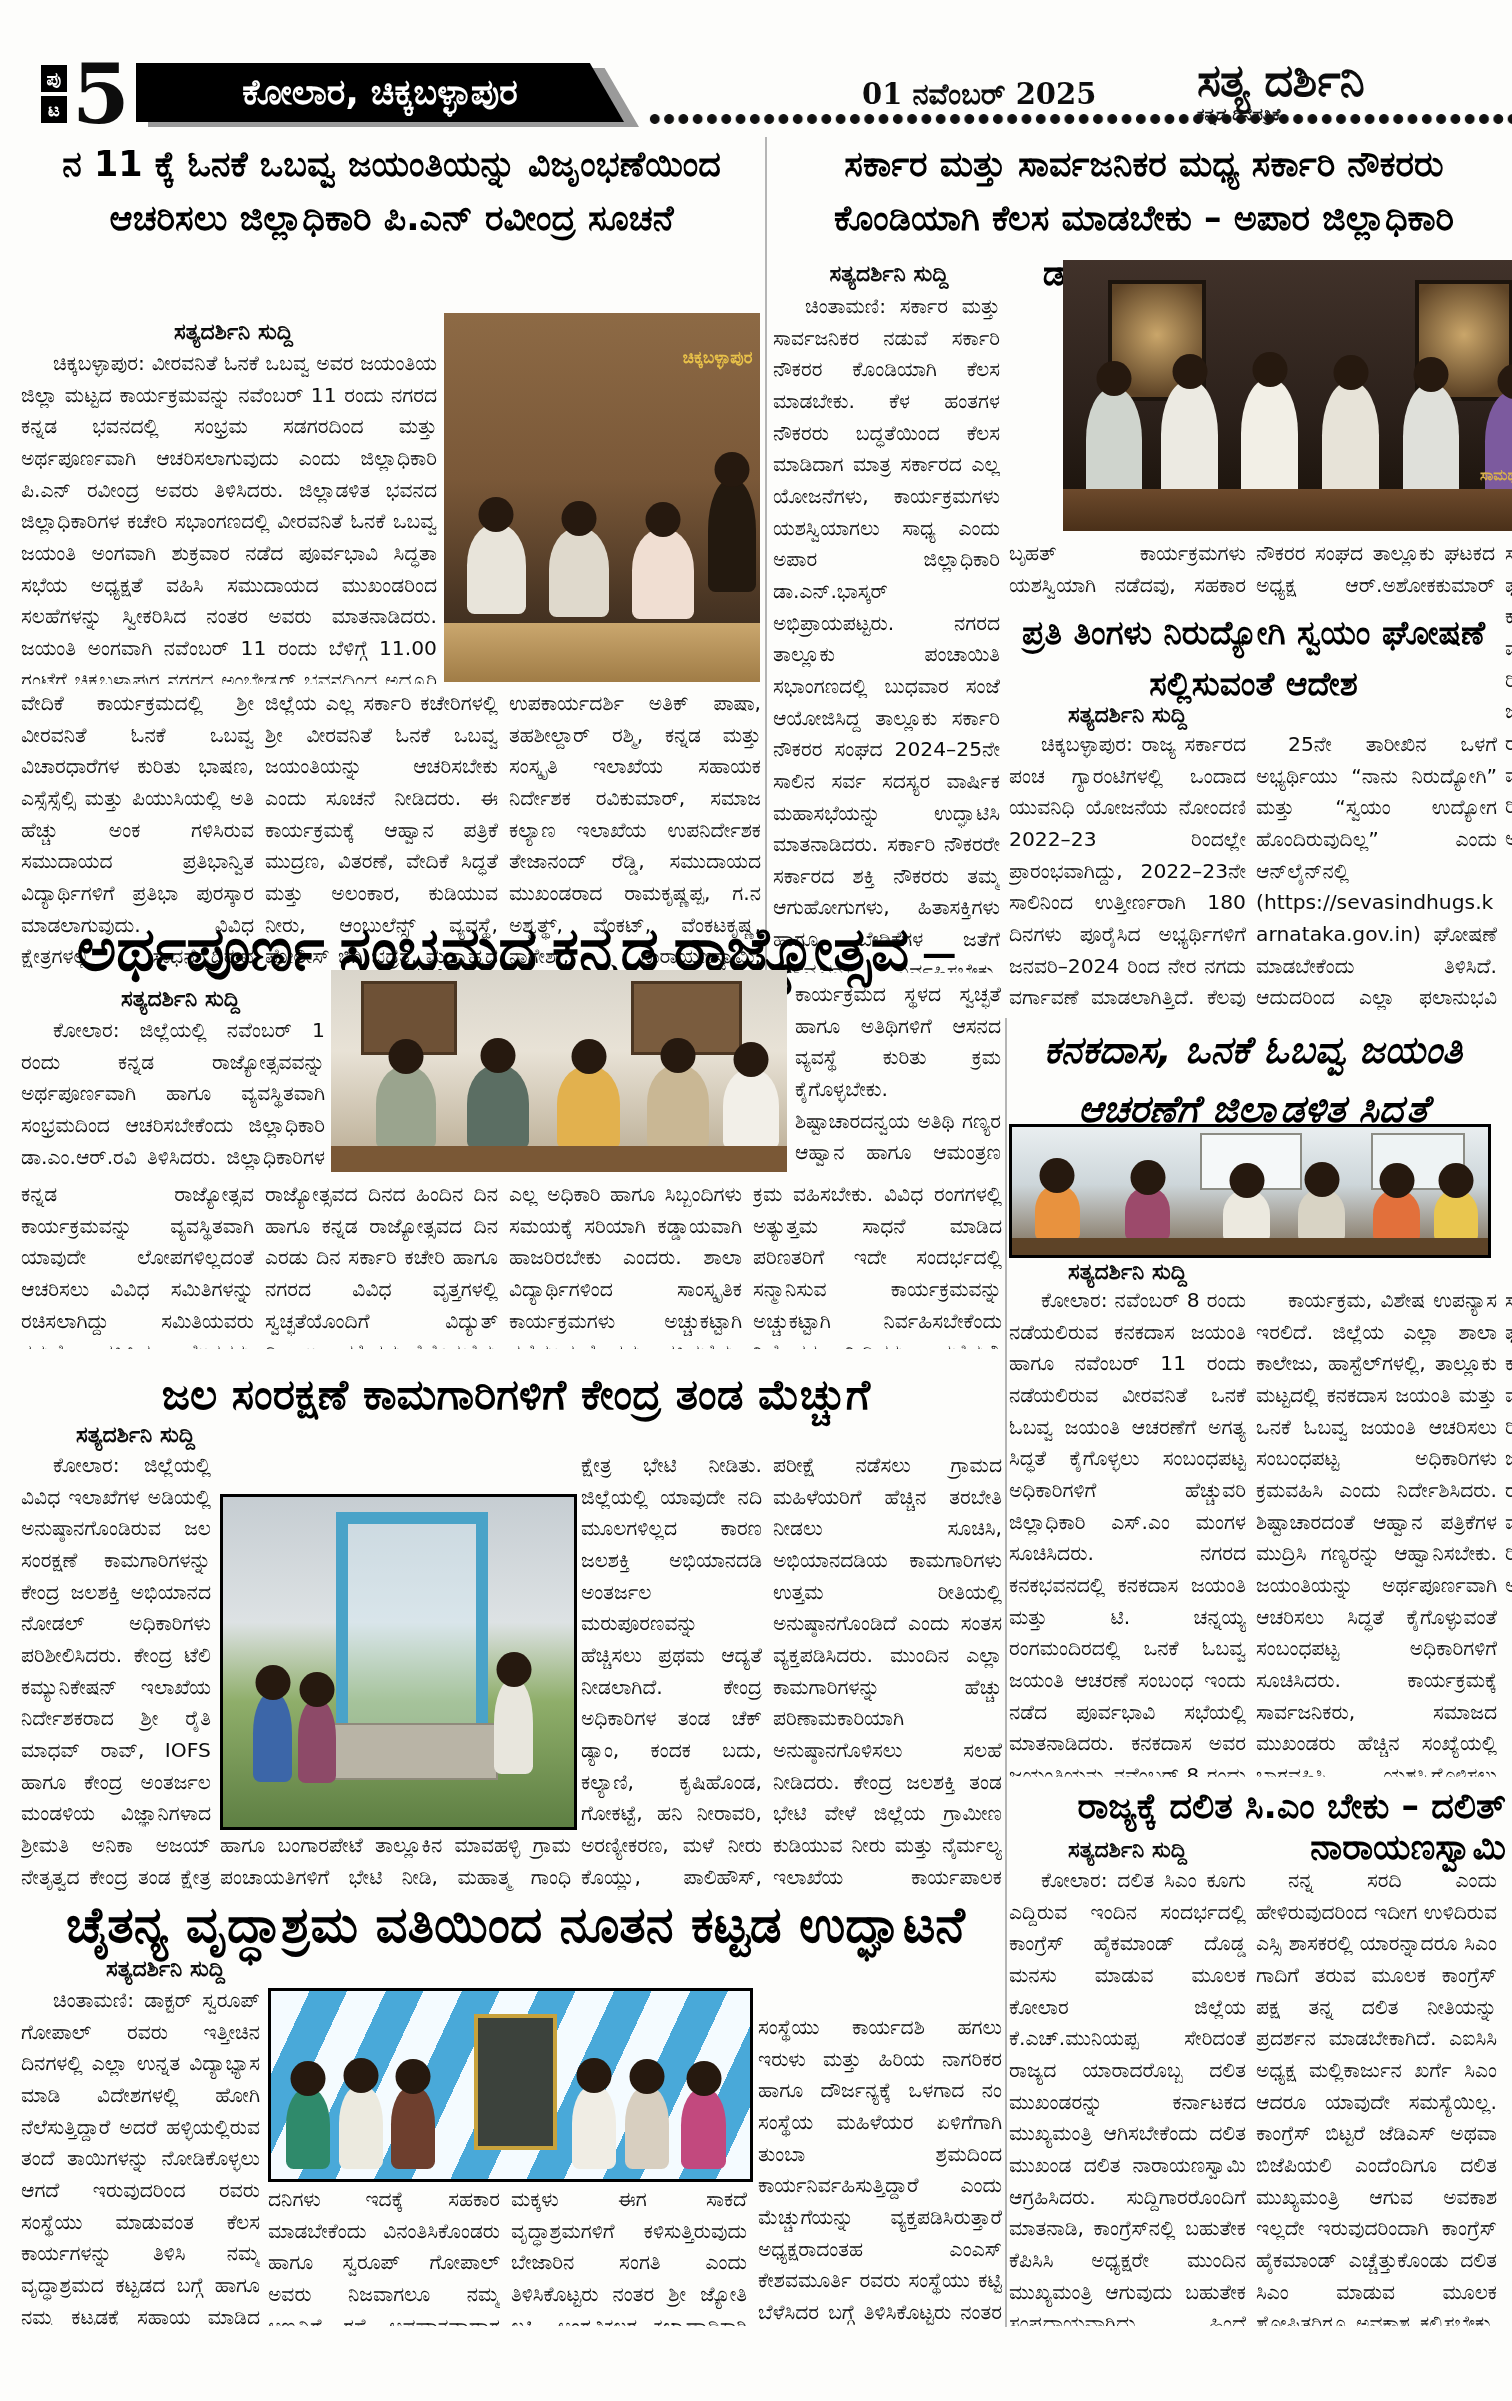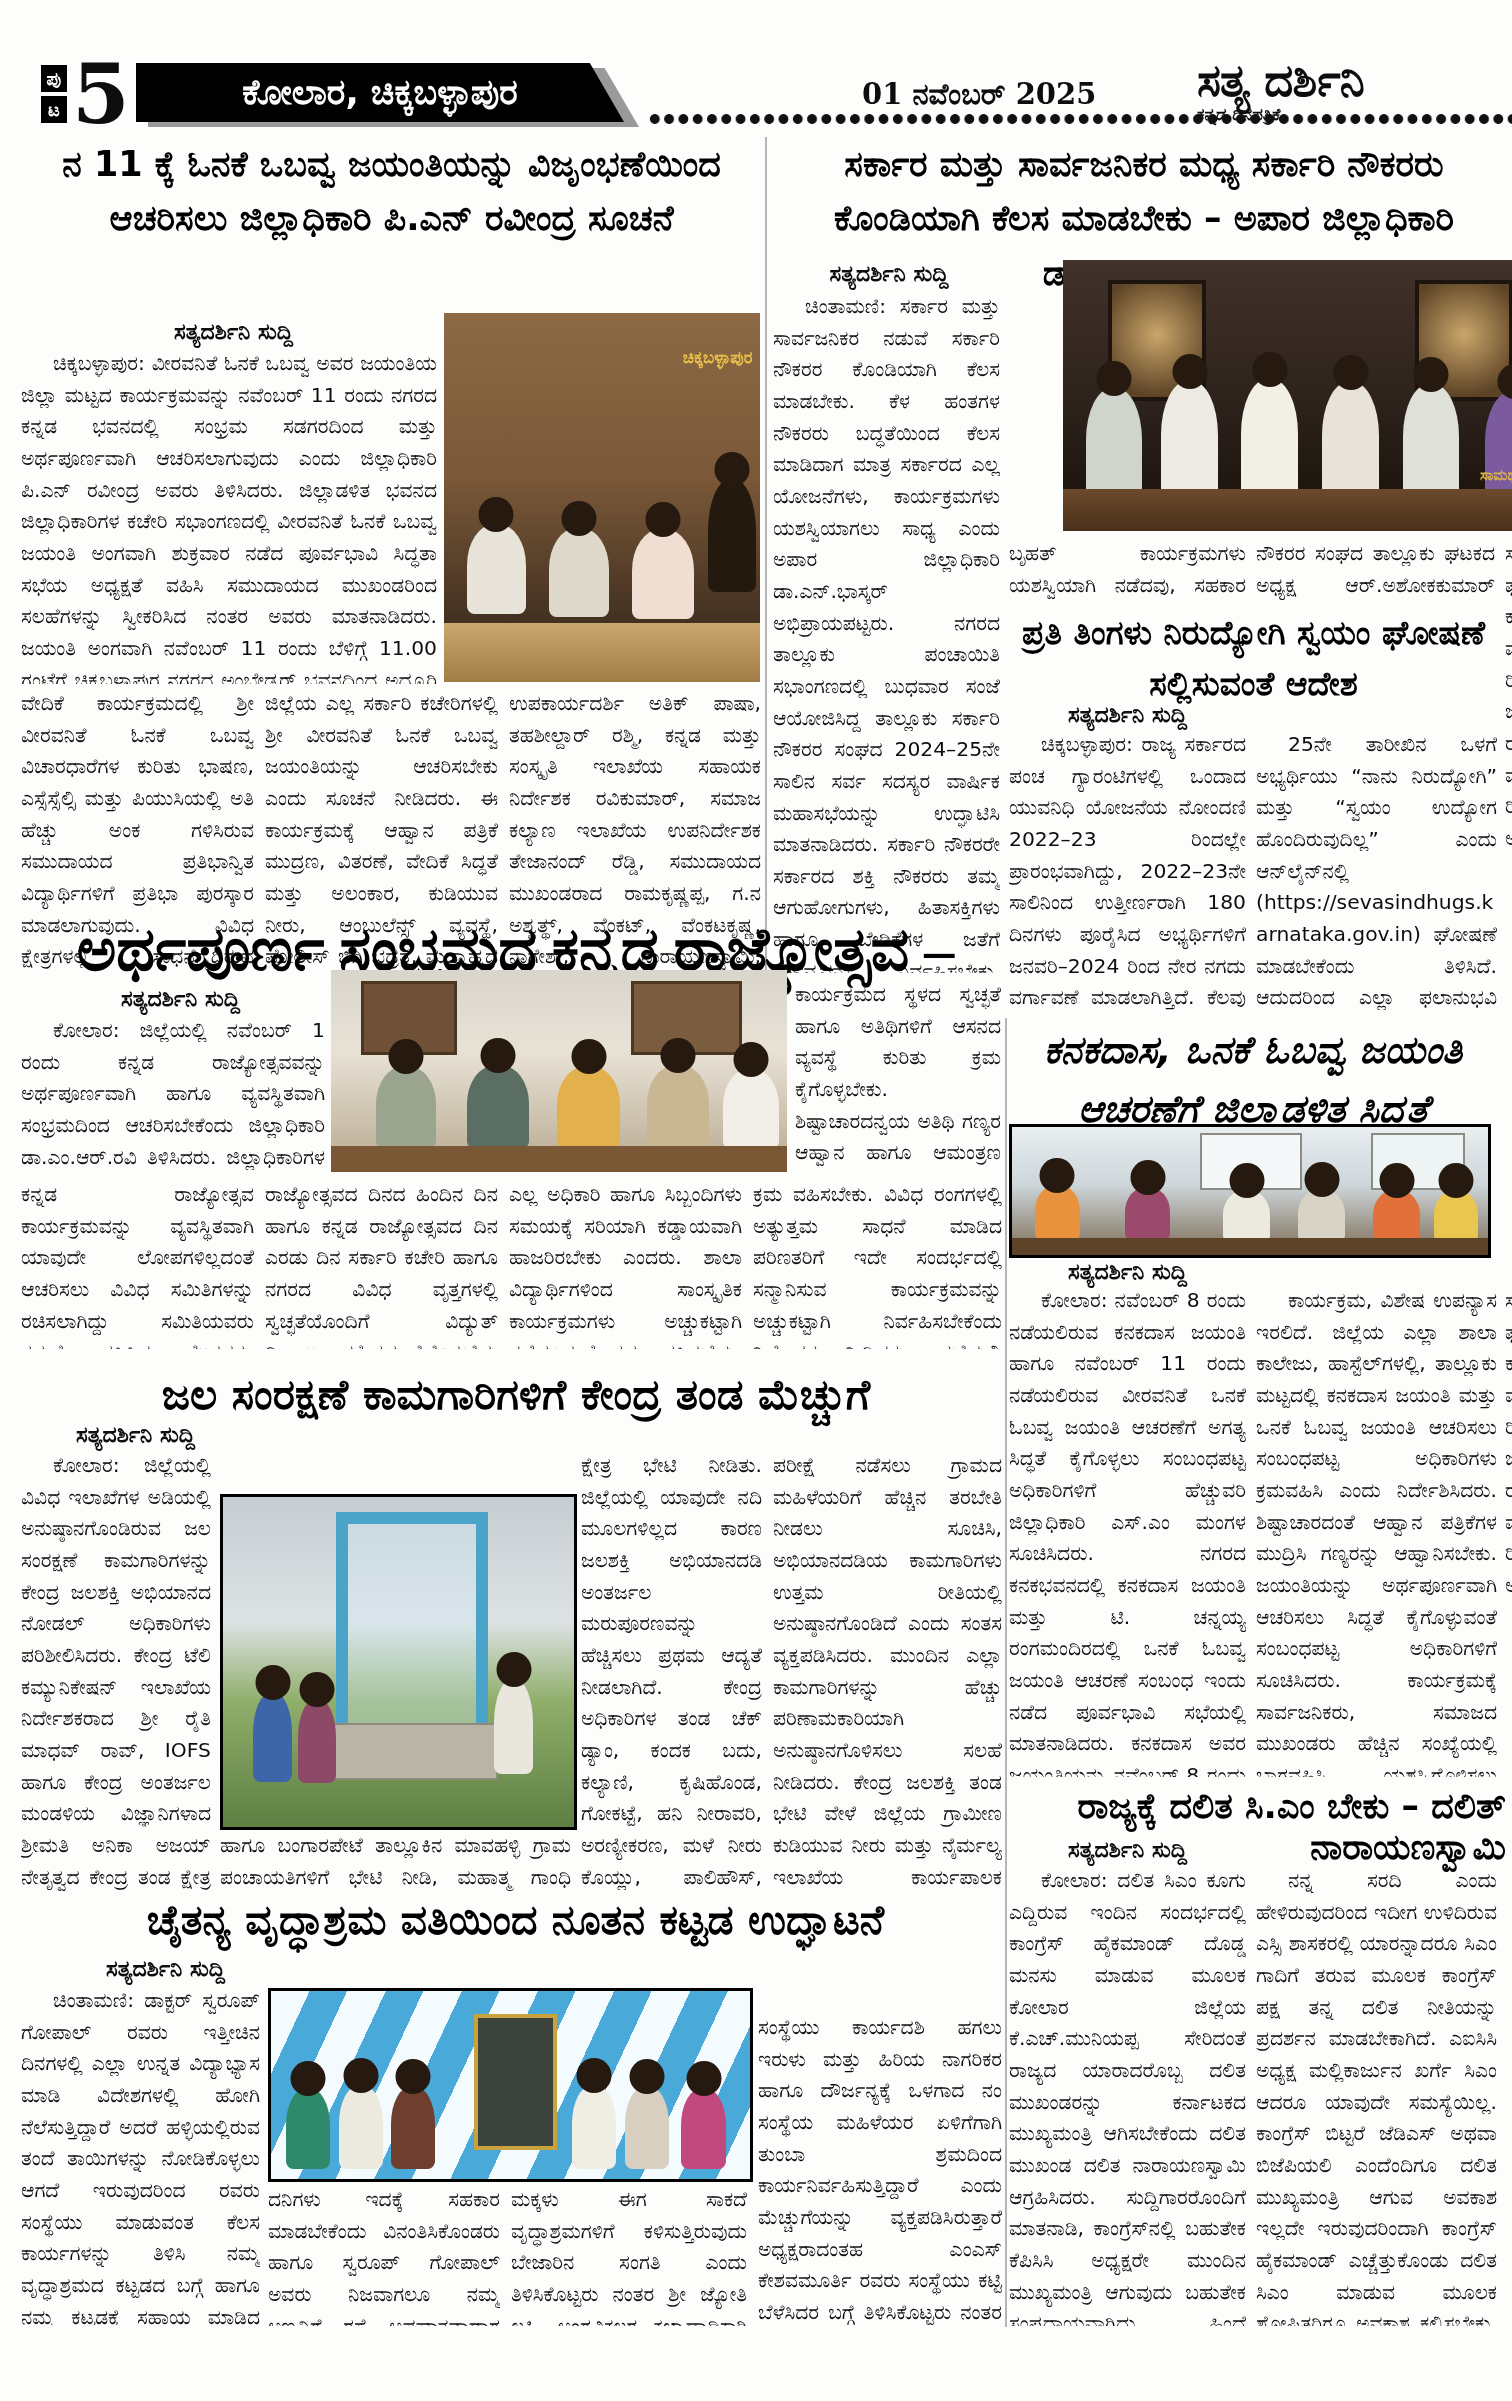--- a/index.html
+++ b/index.html
@@ -145,21 +145,21 @@
   </div>
   <div class="abs col noind" style="left:220px;top:1830px;width:351px;height:63px;">ಹಾಗೂ ಬಂಗಾರಪೇಟೆ ತಾಲ್ಲೂಕಿನ ಮಾವಹಳ್ಳಿ ಗ್ರಾಮ ಪಂಚಾಯತಿಗಳಿಗೆ ಭೇಟಿ ನೀಡಿ, ಮಹಾತ್ಮ ಗಾಂಧಿ ನರೇಗಾ, ಜಲ ಜೀವನ್ ಮಿಷನ್, ಅಟಲ್ ಭೂಜಲ್ ಸೇರಿದಂತೆ ಅರಣ್ಯ ಕೃಷಿ ಕಾಮಗಾರಿಗಳ ಪ್ರಗತಿ ಪರಿಶೀಲಿಸಿದರು.</div>
   <div class="abs col noind" style="left:581px;top:1450px;width:181px;height:441px;">ಕ್ಷೇತ್ರ ಭೇಟಿ ನೀಡಿತು. ಜಿಲ್ಲೆಯಲ್ಲಿ ಯಾವುದೇ ನದಿ ಮೂಲಗಳಿಲ್ಲದ ಕಾರಣ ಜಲಶಕ್ತಿ ಅಭಿಯಾನದಡಿ ಅಂತರ್ಜಲ ಮರುಪೂರಣವನ್ನು ಹೆಚ್ಚಿಸಲು ಪ್ರಥಮ ಆದ್ಯತೆ ನೀಡಲಾಗಿದೆ. ಕೇಂದ್ರ ಅಧಿಕಾರಿಗಳ ತಂಡ ಚೆಕ್ ಡ್ಯಾಂ, ಕಂದಕ ಬದು, ಕಲ್ಯಾಣಿ, ಕೃಷಿಹೊಂಡ, ಗೋಕಟ್ಟೆ, ಹನಿ ನೀರಾವರಿ, ಅರಣ್ಯೀಕರಣ, ಮಳೆ ನೀರು ಕೊಯ್ಲು, ಪಾಲಿಹೌಸ್, ಅಮೃತ ಸರೋವರ, ಜಲ ಜೀವನ್ ಮಿಷನ್ ಕಾಮಗಾರಿಗಳನ್ನು ವೀಕ್ಷಣೆ ಮಾಡಿ, ಜಿಲ್ಲೆಯ ಜಲ ಸಂರಕ್ಷಣಾ ಕಾಮಗಾರಿಗಳು ಮಾದರಿಯಾಗಿವೆ ಎಂದು ಅಭಿಪ್ರಾಯಪಟ್ಟರು. ಪೂರ್ವದಲ್ಲಿ ಜಿಲ್ಲೆಗೆ ಭೇಟಿ ನೀಡಿದ್ದ ತಂಡ, ಈಗ ಮುಂಗಾರು ನಂತರದ ಕಾಮಗಾರಿಗಳ ಪ್ರಗತಿ ಹಾಗೂ ಪರಿಣಾಮಗಳ ಬಗ್ಗೆ ಅಧ್ಯಯನ ಮಾಡಲು ಕ್ಷೇತ್ರ ಭೇಟಿ ನೀಡಿತು. ನೀರಿನ ಸಮಸ್ಯೆ ನಿವಾರಣೆಯಾಗಲಿದೆ. ಜಿಲ್ಲೆಯಲ್ಲಿನ ಎಲ್ಲಾ ಕುಡಿಯುವ ನೀರಿನ ಕೊಳವೆ ಬಾವಿಗಳಿಗೆ ಅಂತರ್ಜಲ ಮರುಪೂರಣ</div>
   <div class="abs col noind" style="left:773px;top:1450px;width:229px;height:441px;">ಪರೀಕ್ಷೆ ನಡೆಸಲು ಗ್ರಾಮದ ಮಹಿಳೆಯರಿಗೆ ಹೆಚ್ಚಿನ ತರಬೇತಿ ನೀಡಲು ಸೂಚಿಸಿ, ಅಭಿಯಾನದಡಿಯ ಕಾಮಗಾರಿಗಳು ಉತ್ತಮ ರೀತಿಯಲ್ಲಿ ಅನುಷ್ಠಾನಗೊಂಡಿದೆ ಎಂದು ಸಂತಸ ವ್ಯಕ್ತಪಡಿಸಿದರು. ಮುಂದಿನ ಎಲ್ಲಾ ಕಾಮಗಾರಿಗಳನ್ನು ಹೆಚ್ಚು ಪರಿಣಾಮಕಾರಿಯಾಗಿ ಅನುಷ್ಠಾನಗೊಳಿಸಲು ಸಲಹೆ ನೀಡಿದರು. ಕೇಂದ್ರ ಜಲಶಕ್ತಿ ತಂಡ ಭೇಟಿ ವೇಳೆ ಜಿಲ್ಲೆಯ ಗ್ರಾಮೀಣ ಕುಡಿಯುವ ನೀರು ಮತ್ತು ನೈರ್ಮಲ್ಯ ಇಲಾಖೆಯ ಕಾರ್ಯಪಾಲಕ ಅಭಿಯಂತರರು, ತಾಲ್ಲೂಕಿನ ಆರೋಗ್ಯ ಮತ್ತು ಕುಟುಂಬ ಕಲ್ಯಾಣಾಧಿಕಾರಿ ಡಾ.ನಾರಾಯಣ ಸ್ವಾಮಿ ಸೇರಿದಂತೆ ವಿವಿಧ ಇಲಾಖೆಯ ಅಧಿಕಾರಿಗಳು ಹಾಗೂ ನರೇಗಾ ಸಿಬ್ಬಂದಿ ಹಾಜರಿದ್ದರು.</div>
 
   <div class="abs hl" style="left:1009px;top:1786px;width:497px;font-size:35px;text-align:right;">ರಾಜ್ಯಕ್ಕೆ ದಲಿತ ಸಿ.ಎಂ ಬೇಕು – ದಲಿತ್ ನಾರಾಯಣಸ್ವಾಮಿ</div>
   <div class="abs byline" style="left:1009px;top:1837px;width:237px;">ಸತ್ಯದರ್ಶಿನಿ ಸುದ್ದಿ</div>
   <div class="abs col" style="left:1009px;top:1865px;width:237px;height:461px;">ಕೋಲಾರ: ದಲಿತ ಸಿಎಂ ಕೂಗು ಎದ್ದಿರುವ ಇಂದಿನ ಸಂದರ್ಭದಲ್ಲಿ ಕಾಂಗ್ರೆಸ್ ಹೈಕಮಾಂಡ್ ದೊಡ್ಡ ಮನಸು ಮಾಡುವ ಮೂಲಕ ಕೋಲಾರ ಜಿಲ್ಲೆಯ ಕೆ.ಎಚ್.ಮುನಿಯಪ್ಪ ಸೇರಿದಂತೆ ರಾಜ್ಯದ ಯಾರಾದರೊಬ್ಬ ದಲಿತ ಮುಖಂಡರನ್ನು ಕರ್ನಾಟಕದ ಮುಖ್ಯಮಂತ್ರಿ ಆಗಿಸಬೇಕೆಂದು ದಲಿತ ಮುಖಂಡ ದಲಿತ ನಾರಾಯಣಸ್ವಾಮಿ ಆಗ್ರಹಿಸಿದರು. ಸುದ್ದಿಗಾರರೊಂದಿಗೆ ಮಾತನಾಡಿ, ಕಾಂಗ್ರೆಸ್‌ನಲ್ಲಿ ಬಹುತೇಕ ಕೆಪಿಸಿಸಿ ಅಧ್ಯಕ್ಷರೇ ಮುಂದಿನ ಮುಖ್ಯಮಂತ್ರಿ ಆಗುವುದು ಬಹುತೇಕ ಸಂಪ್ರದಾಯವಾಗಿದ್ದು ಹಿಂದೆ ಮಲ್ಲಿಕಾರ್ಜುನ ಖರ್ಗೆ ಮತ್ತು ಡಾ.ಪರಮೇಶ್ವರ್ ಅವರು ಕಾಂಗ್ರೆಸ್ ರಾಜ್ಯಾಧ್ಯಕ್ಷರ ಗಾದಿಯಲ್ಲಿದ್ದರೂ ದಲಿತರೆಂಬ ಕಾರಣಕ್ಕೆ ಅವರನ್ನು ಕಡೆಗಣಿಸಿ ಮತ್ತೊಬ್ಬರನ್ನು ಮುಖ್ಯಮಂತ್ರಿ ಮಾಡುವ ಮೂಲಕ ಅಸ್ಪೃಶ್ಯ ಜನಾಂಗವನ್ನು ತುಳಿದಿರುವ ಇತಿಹಾಸ ಕಣ್ಣ ಮುಂದೆಯೇ ಇದೆ. ಇದೀಗ ರಾಜ್ಯದಲ್ಲಿ 135 ಶಾಸಕ ಸ್ಥಾನ ಪಡೆದಿರುವ ಕಾಂಗ್ರೆಸ್‌ನ್ನು ಕಳೆದ ಚುನಾವಣೆಯಲ್ಲಿ ಎಸ್ಸಿಗಳು ಬೆಂಬಲಿಸಿರುವುದರಲ್ಲಿ ಎರಡು ಮಾತಿಲ್ಲ. ಹೀಗಿರುವಾಗ ಜಾರಕಿಹೊಳಿ ಅವರು 2028ಕ್ಕೆ</div>
   <div class="abs col" style="left:1256px;top:1865px;width:241px;height:461px;">ನನ್ನ ಸರದಿ ಎಂದು ಹೇಳಿರುವುದರಿಂದ ಇದೀಗ ಉಳಿದಿರುವ ಎಸ್ಸಿ ಶಾಸಕರಲ್ಲಿ ಯಾರನ್ನಾದರೂ ಸಿಎಂ ಗಾದಿಗೆ ತರುವ ಮೂಲಕ ಕಾಂಗ್ರೆಸ್ ಪಕ್ಷ ತನ್ನ ದಲಿತ ನೀತಿಯನ್ನು ಪ್ರದರ್ಶನ ಮಾಡಬೇಕಾಗಿದೆ. ಎಐಸಿಸಿ ಅಧ್ಯಕ್ಷ ಮಲ್ಲಿಕಾರ್ಜುನ ಖರ್ಗೆ ಸಿಎಂ ಆದರೂ ಯಾವುದೇ ಸಮಸ್ಯೆಯಿಲ್ಲ. ಕಾಂಗ್ರೆಸ್ ಬಿಟ್ಟರೆ ಜೆಡಿಎಸ್ ಅಥವಾ ಬಿಜೆಪಿಯಲಿ ಎಂದೆಂದಿಗೂ ದಲಿತ ಮುಖ್ಯಮಂತ್ರಿ ಆಗುವ ಅವಕಾಶ ಇಲ್ಲದೇ ಇರುವುದರಿಂದಾಗಿ ಕಾಂಗ್ರೆಸ್ ಹೈಕಮಾಂಡ್ ಎಚ್ಚೆತ್ತುಕೊಂಡು ದಲಿತ ಸಿಎಂ ಮಾಡುವ ಮೂಲಕ ಶೋಷಿತರಿಗೂ ಅವಕಾಶ ಕಲ್ಪಿಸಬೇಕು. ಸಿದ್ದರಾಮಯ್ಯ ಅವರು ಈಗಾಗಲೇ ಎರಡು ಬಾರಿ ಸಿಎಂ ಆಗಿದ್ದು ಅವರು ದಲಿತರಿಗೆ ಅವಕಾಶ ಮಾಡಿ ಕೊಡುವ ಮೂಲಕ ದಲಿತ ಸ್ನೇಹಿ ಅಹಿಂದ ಮುಖಂಡರಾಗಿ ರಾಷ್ಟ್ರೀಯ ಮಟ್ಟದಲ್ಲಿ ಹೊರಹೊಮ್ಮಬೇಕು. ಉಪ ಮುಖ್ಯಮಂತ್ರಿ ಡಿ.ಕೆ.ಶಿವಕುಮಾರ್ ಅವರಿಗೆ ಇನ್ನೂ ವಯಸ್ಸು ಮತ್ತು ಅವಕಾಶಗಳು ಹೆಚ್ಚಾಗಿದ್ದು ಈ ಬಾರಿ ದಲಿತರಿಗೆ ಅವಕಾಶ ಮಾಡಿಕೊಡಬೇಕೆಂದು ದಲಿತ ನಾರಾಯಣಸ್ವಾಮಿ ಒತ್ತಾಯಿಸಿದರು.</div>
 
-  <div class="abs hl" style="left:30px;top:1896px;width:971px;font-size:41px;">ಚೈತನ್ಯ ವೃದ್ಧಾಶ್ರಮ ವತಿಯಿಂದ ನೂತನ ಕಟ್ಟಡ ಉದ್ಘಾಟನೆ</div>
+  <div class="abs hl" style="left:30px;top:1896px;width:971px;font-size:50px;">ಚೈತನ್ಯ ವೃದ್ಧಾಶ್ರಮ ವತಿಯಿಂದ ನೂತನ ಕಟ್ಟಡ ಉದ್ಘಾಟನೆ</div>
   <div class="abs byline" style="left:45px;top:1956px;width:241px;">ಸತ್ಯದರ್ಶಿನಿ ಸುದ್ದಿ</div>
   <div class="abs col" style="left:21px;top:1985px;width:239px;height:340px;">ಚಿಂತಾಮಣಿ: ಡಾಕ್ಟರ್ ಸ್ವರೂಪ್ ಗೋಪಾಲ್ ರವರು ಇತ್ತೀಚಿನ ದಿನಗಳಲ್ಲಿ ಎಲ್ಲಾ ಉನ್ನತ ವಿದ್ಯಾಭ್ಯಾಸ ಮಾಡಿ ವಿದೇಶಗಳಲ್ಲಿ ಹೋಗಿ ನೆಲೆಸುತ್ತಿದ್ದಾರೆ ಅದರೆ ಹಳ್ಳಿಯಲ್ಲಿರುವ ತಂದೆ ತಾಯಿಗಳನ್ನು ನೋಡಿಕೊಳ್ಳಲು ಆಗದೆ ಇರುವುದರಿಂದ ರವರು ಸಂಸ್ಥೆಯು ಮಾಡುವಂತ ಕೆಲಸ ಕಾರ್ಯಗಳನ್ನು ತಿಳಿಸಿ ನಮ್ಮ ವೃದ್ಧಾಶ್ರಮದ ಕಟ್ಟಡದ ಬಗ್ಗೆ ಹಾಗೂ ನಮ್ಮ ಕಟ್ಟಡಕ್ಕೆ ಸಹಾಯ ಮಾಡಿದ ಎಲ್ಲಾ ದಾನಿಗಳನ್ನು ಸ್ಮರಿಸಿಕೊಂಡರು ಈಗ ನಮ್ಮ ವೃದ್ಧಾಶ್ರಮದಲ್ಲಿ ಜನಸಂಖ್ಯೆ ಜಾಸ್ತಿ ಆಗಿರುವುದರಿಂದ ಹಾಗೂ ತುಂಬಾ ಮಹಿಳೆ ಹಿರಿಯ ನಾಗರಿಕರು ಬೇಡಿಕೆಯನ್ನು</div>
   <div class="abs photo bordered" style="left:268px;top:1988px;width:479px;height:188px;background:repeating-linear-gradient(115deg,#f4fbff 0 35px,#49a9d9 35px 69px);">
     <div class="abs" style="left:203px;top:22.6px;width:75px;height:128px;background:#3c423c;border:4.5px solid #c8a23c;"></div>
     <div class="ph-person" style="left:15px;bottom:10.5px;width:44px;height:81px;background:#2f8a6b;"></div>
     <div class="ph-person" style="left:68px;bottom:10.5px;width:44px;height:84px;background:#eceadf;"></div>
     <div class="ph-person" style="left:120px;bottom:10.5px;width:44px;height:83px;background:#6e3f2e;"></div>
     <div class="ph-person" style="left:301px;bottom:10.5px;width:44px;height:84px;background:#f0ede4;"></div>
     <div class="ph-person" style="left:354px;bottom:10.5px;width:44px;height:83px;background:#d8cfc0;"></div>
     <div class="ph-person" style="left:410px;bottom:10.5px;width:45px;height:81px;background:#c2497e;"></div>

